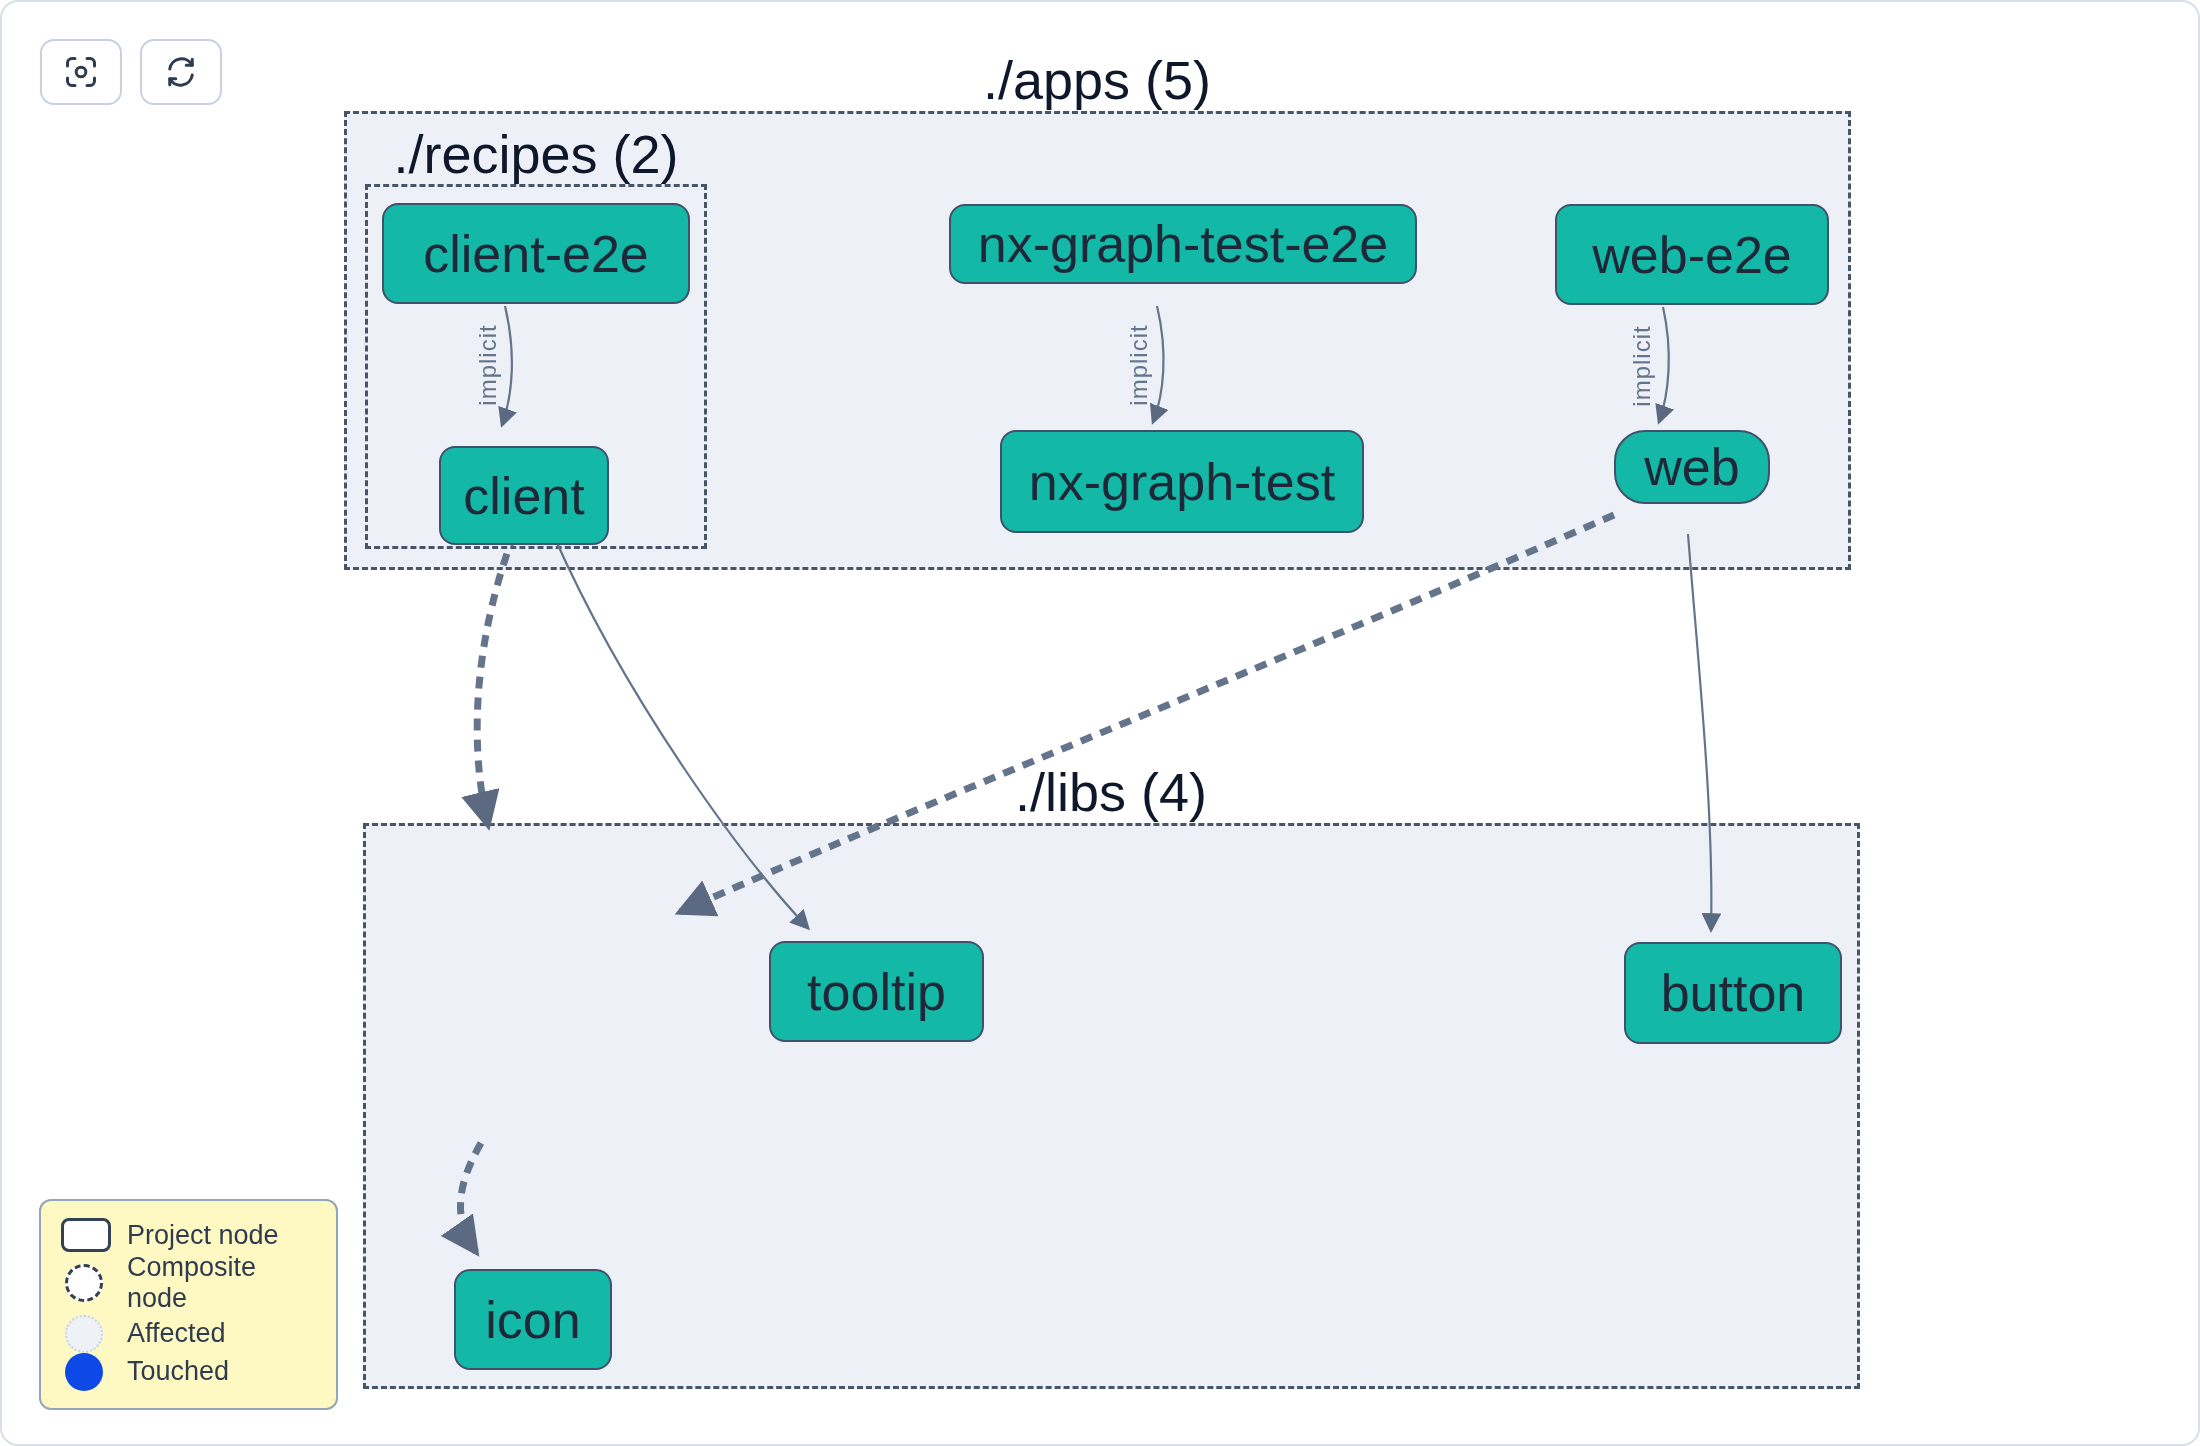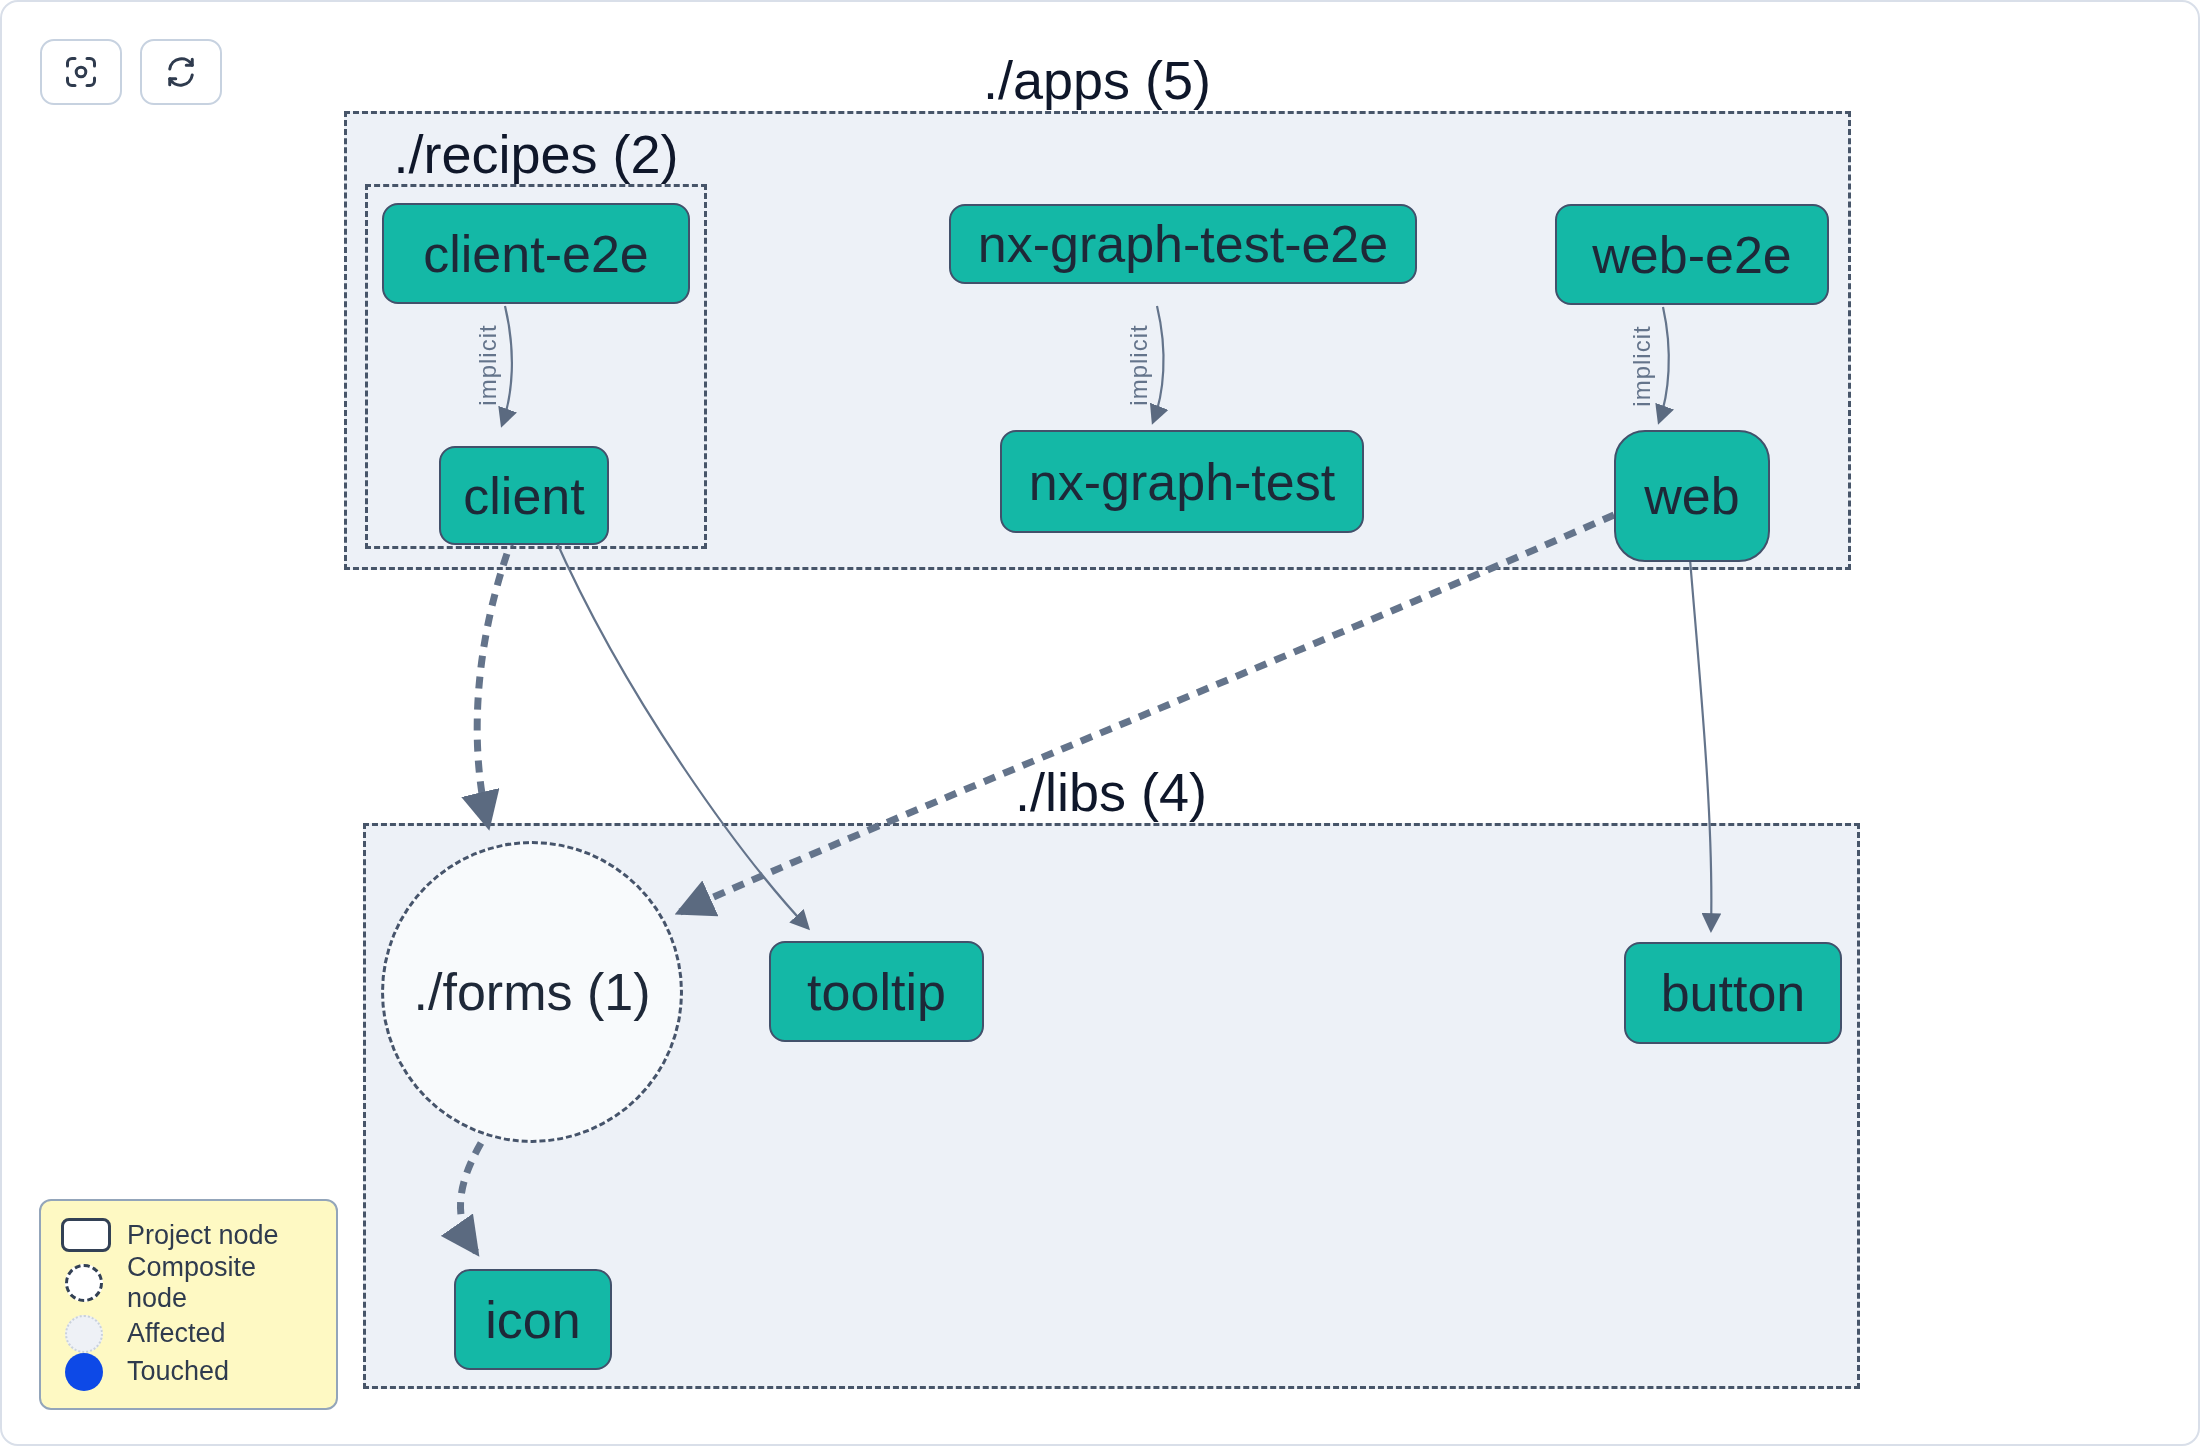--- a/index.html
+++ b/index.html
@@ -89,30 +89,27 @@
       <path d="M 512 532 C 477 625, 464 730, 486 823" stroke-width="7" stroke-dasharray="12 9" marker-end="url(#arrow-lg)"></path>
       <path d="M 1612 513 C 1290 655, 905 808, 678 910" stroke-width="7" stroke-dasharray="12 9" marker-end="url(#arrow-lg)"></path>
       <path d="M 479 1141 C 452 1188, 453 1220, 474 1250" stroke-width="7" stroke-dasharray="12 9" marker-end="url(#arrow-lg)"></path>
     </g>
   </svg>
 
   <div class="implicit" style="left:486px;top:363px;">implicit</div>
   <div class="implicit" style="left:1137px;top:363px;">implicit</div>
   <div class="implicit" style="left:1640px;top:364px;">implicit</div>
 
-  <div class="circle-node" style="left:379px;top:839px;width:302px;height:302px;">
-    <span>./forms (1)</span>
-  </div>
 
   <div class="node" style="left:380px;top:201px;width:308px;height:101px;">client-e2e</div>
   <div class="node" style="left:947px;top:202px;width:468px;height:80px;">nx-graph-test-e2e</div>
   <div class="node" style="left:1553px;top:202px;width:274px;height:101px;text-align:center;">web-e2e</div>
   <div class="node" style="left:437px;top:444px;width:170px;height:99px;">client</div>
   <div class="node" style="left:998px;top:428px;width:364px;height:103px;">nx-graph-test</div>
-  <div class="node" style="left:1612px;top:428px;width:156px;height:132px;border-radius:31px;">web</div>
+  <div class="node" style="left:1612px;top:428px;width:156px;height:74px;border-radius:31px;">web</div>
   <div class="node" style="left:767px;top:939px;width:215px;height:101px;">tooltip</div>
   <div class="node" style="left:1622px;top:940px;width:218px;height:102px;">button</div>
   <div class="node" style="left:452px;top:1267px;width:158px;height:101px;">icon</div>
 
   <div class="legend">
     <div class="legend-row">
       <span class="legend-swatch">
           <span class="sw-rect"></span>
         </span>
       <span class="legend-label">Project node</span>

